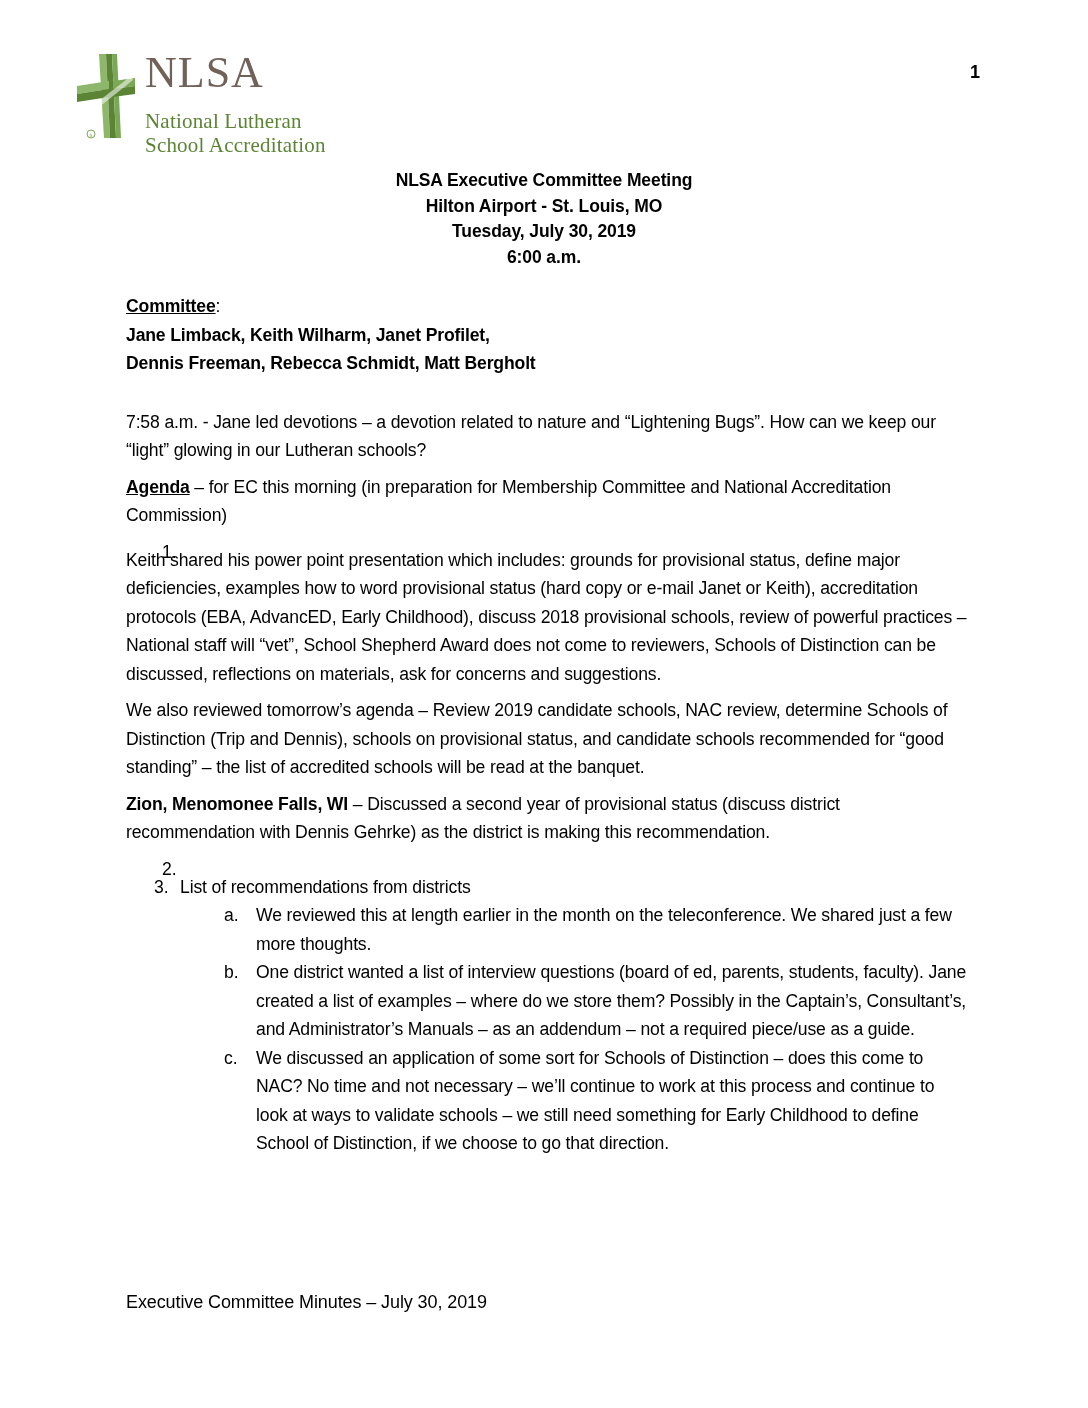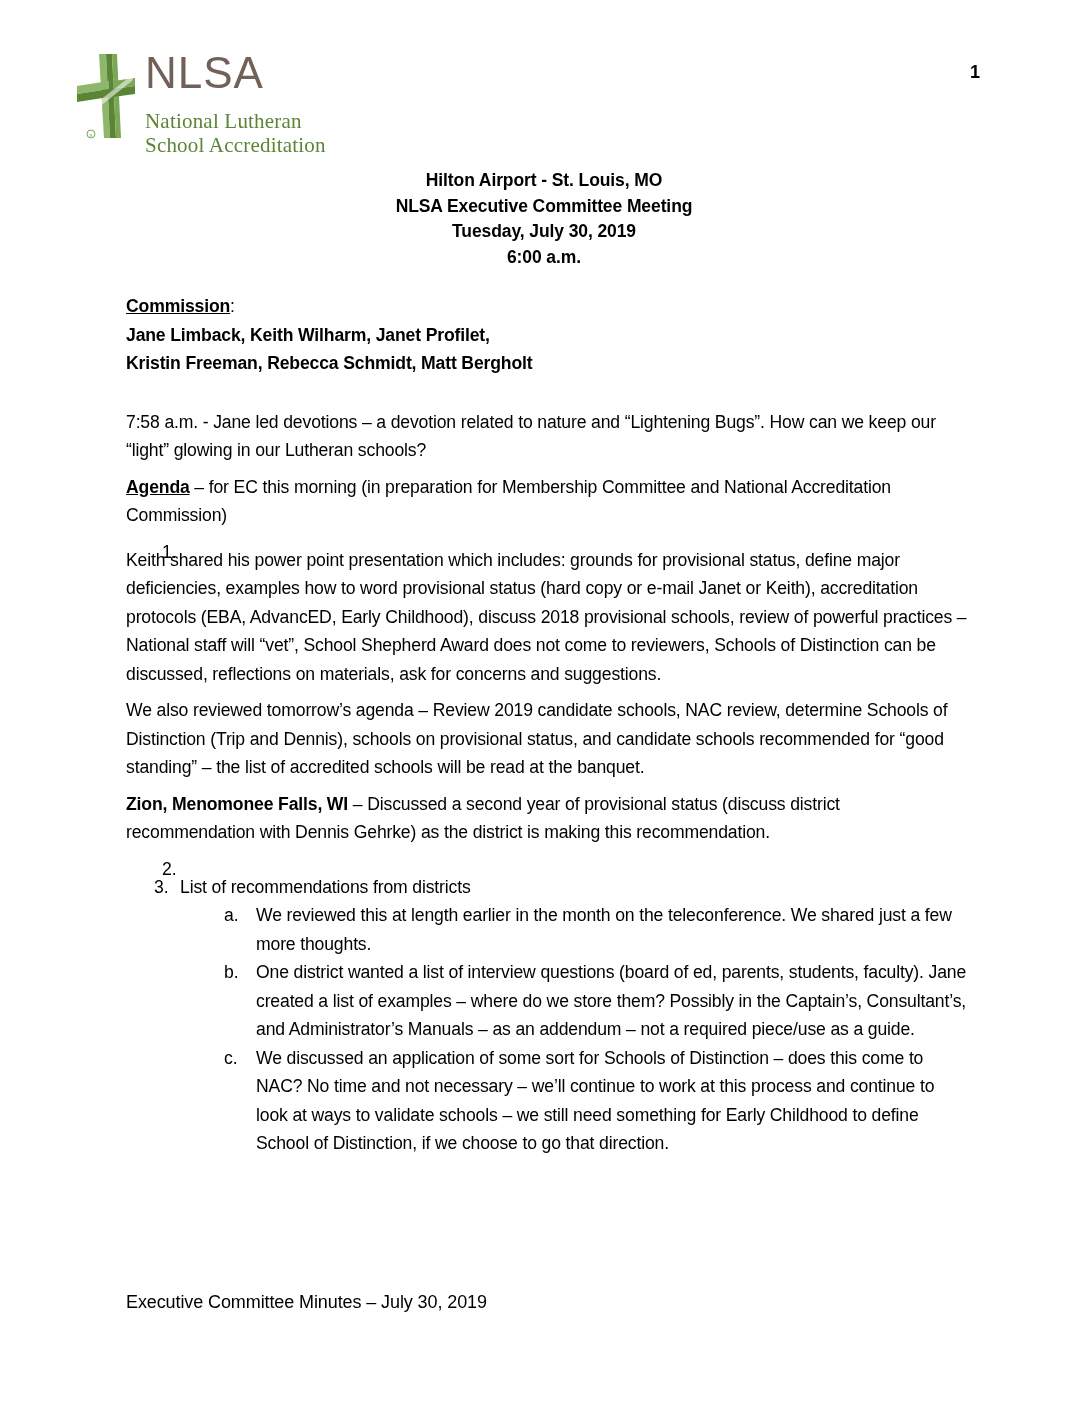--- a/index.html
+++ b/index.html
@@ -40,21 +40,21 @@
     height: 100px;
     position: relative;
     flex: 0 0 auto;
   }
   .logo-mark svg { display: block; }
   .logo-words {
     margin-left: 8px;
     margin-top: 2px;
   }
   .logo-nlsa {
-    font-family: Liberation Sans, sans-serif;
+    font-family: Liberation Serif, serif;
     font-size: 44px;
     line-height: 46px;
     letter-spacing: 1px;
     color: #716158;
   }
   .logo-sub {
     font-family: "Liberation Serif", serif;
     font-size: 21px;
     line-height: 23.5px;
     color: #5b8535;
@@ -168,31 +168,31 @@
     <div class="logo-words">
       <div class="logo-nlsa">NLSA</div>
       <div class="logo-sub">
         <div>National Lutheran</div>
         <div>School Accreditation</div>
       </div>
     </div>
   </div>
 
   <div class="meeting-heading">
+    <div>NLSA Executive Committee Meeting</div>
     <div>Hilton Airport - St. Louis, MO</div>
-    <div>NLSA Executive Committee Meeting</div>
     <div>Tuesday, July 30, 2019</div>
     <div>6:00 a.m.</div>
   </div>
 
   <div class="body-area">
 
-    <p class="para attendance-label"><span class="u">Commission</span><span>:</span></p>
+    <p class="para attendance-label"><span class="u">Committee</span><span>:</span></p>
     <p class="para attendance-names">Jane Limback, Keith Wilharm, Janet Profilet,</p>
-    <p class="para attendance-names">Kristin Freeman, Rebecca Schmidt, Matt Bergholt</p>
+    <p class="para attendance-names">Dennis Freeman, Rebecca Schmidt, Matt Bergholt</p>
 
     <div class="gap-lg"></div>
 
     <p class="para">7:58 a.m. - Jane led devotions – a devotion related to nature and “Lightening Bugs”.  How can we keep our “light” glowing in our Lutheran schools?</p>
 
     <div class="gap-sm"></div>
 
     <p class="para"><span class="u">Agenda</span><span> – for EC this morning (in preparation for Membership Committee and National Accreditation Commission)</span></p>
 
     <div class="gap-sm"></div>

